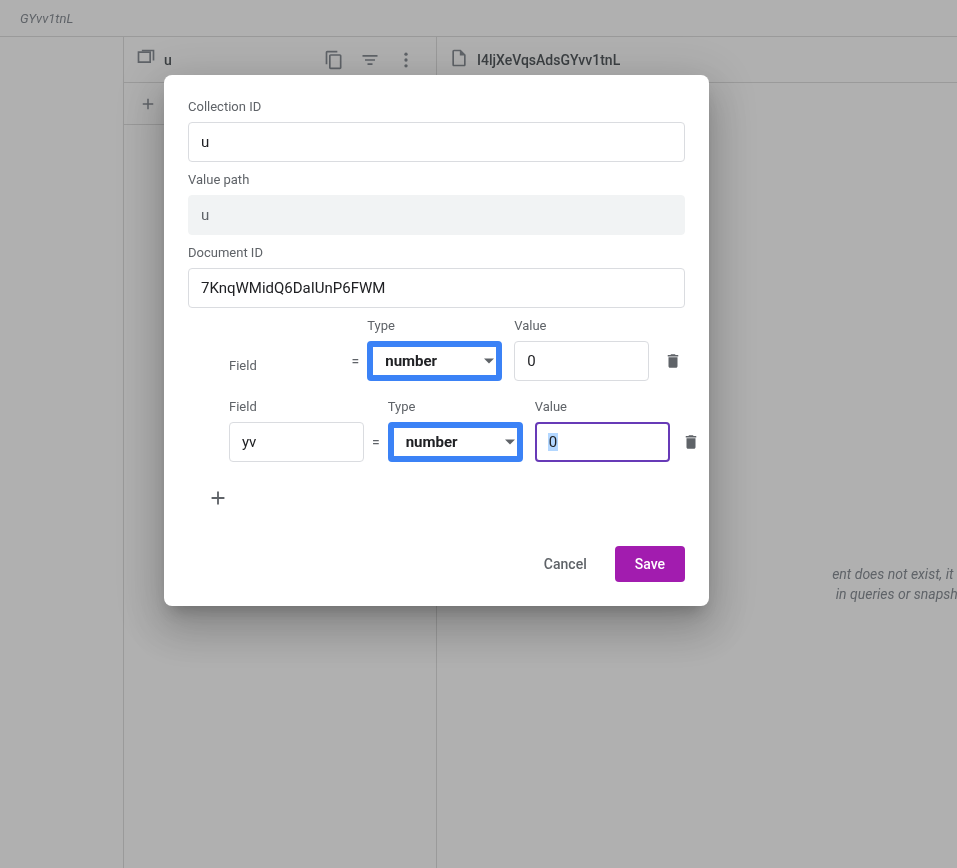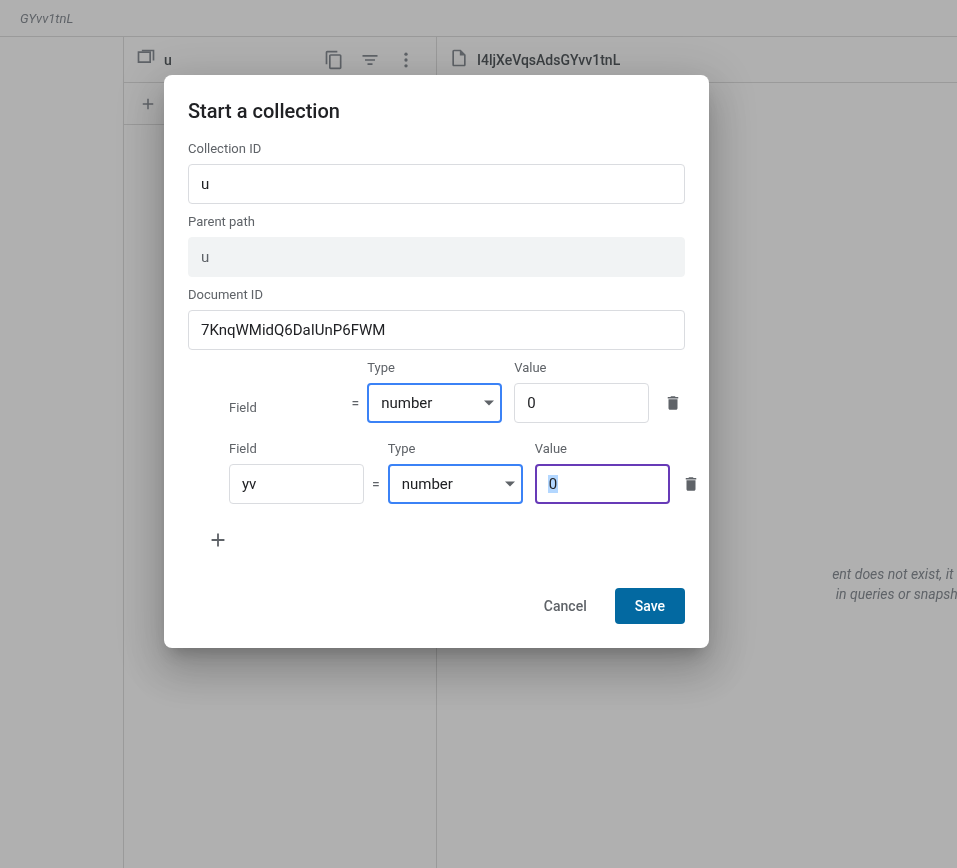--- a/index.html
+++ b/index.html
@@ -173,29 +173,30 @@
     .col-type {
       width: 135px;
     }
     .select-wrap {
       position: relative;
       width: 135px;
     }
     .select-input {
       width: 100%;
       height: 40px;
-      border: 2px solid #3b82f6;
+      border: 6px solid #3b82f6;
       border-radius: 4px;
       padding: 0 30px 0 12px;
       font-size: 15px;
       color: #202124;
       background: #fff;
       display: flex;
       align-items: center;
       cursor: pointer;
+      font-weight: bold;
     }
     .select-arrow {
       position: absolute;
       right: 8px;
       top: 50%;
       transform: translateY(-50%);
       width: 0;
       height: 0;
       border-left: 5px solid transparent;
       border-right: 5px solid transparent;
@@ -246,21 +247,21 @@
       font-family: inherit;
       cursor: pointer;
       display: inline-flex;
       align-items: center;
     }
     .btn-text {
       background: transparent;
       color: #5f6368;
     }
     .btn-primary {
-      background: #0369a1;
+      background: #a21caf;
       color: white;
     }
     .selection {
       background: #b3d7ff;
       padding: 0 1px;
     }
   </style>
 </head>
 <body>
 
@@ -320,29 +321,28 @@
     <div class="hint-text">
       <span>ent does not exist, it will</span><br>
       <span>in queries or snapshots</span>
     </div>
   </div>
 </div>
 
 <div class="overlay"></div>
 
 <div class="dialog">
-  <div class="dialog-title">Start a collection</div>
 
   <div class="form-group">
     <label class="field-label">Collection ID</label>
     <input type="text" class="text-input" value="u" style="">
   </div>
 
   <div class="form-group">
-    <label class="field-label">Parent path</label>
+    <label class="field-label">Value path</label>
     <input type="text" class="text-input readonly" readonly="" value="u" style="">
   </div>
 
   <div class="form-group">
     <label class="field-label">Document ID</label>
     <input type="text" class="text-input" value="7KnqWMidQ6DaIUnP6FWM" style="">
   </div>
 
   <div class="field-row">
     <div class="col-field">

